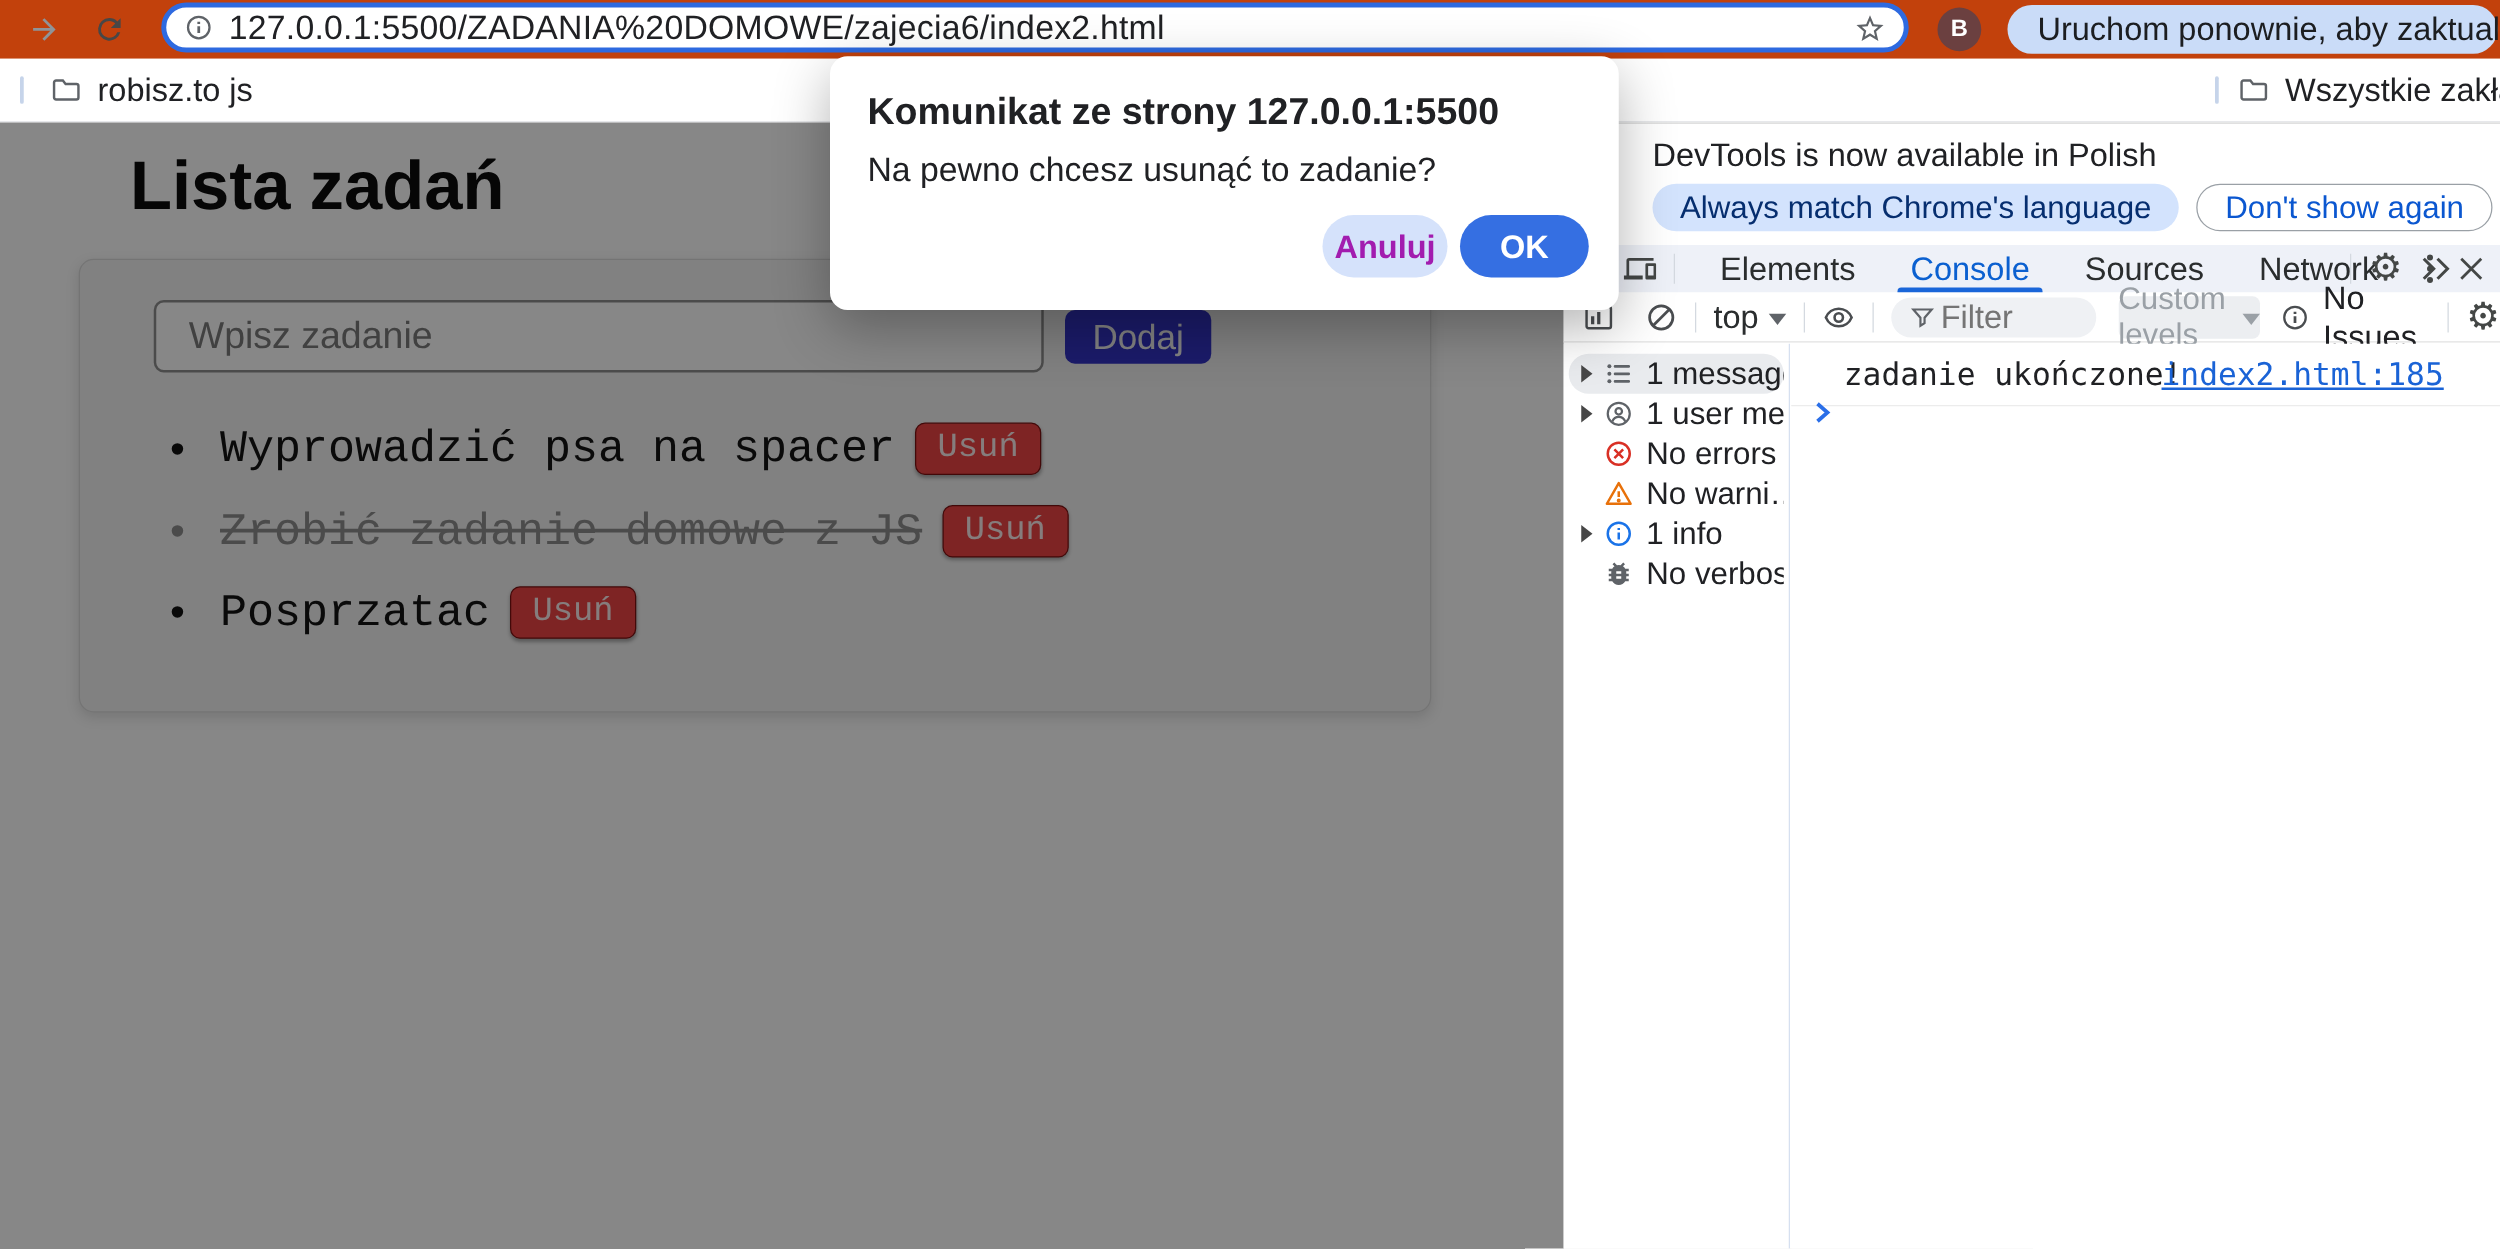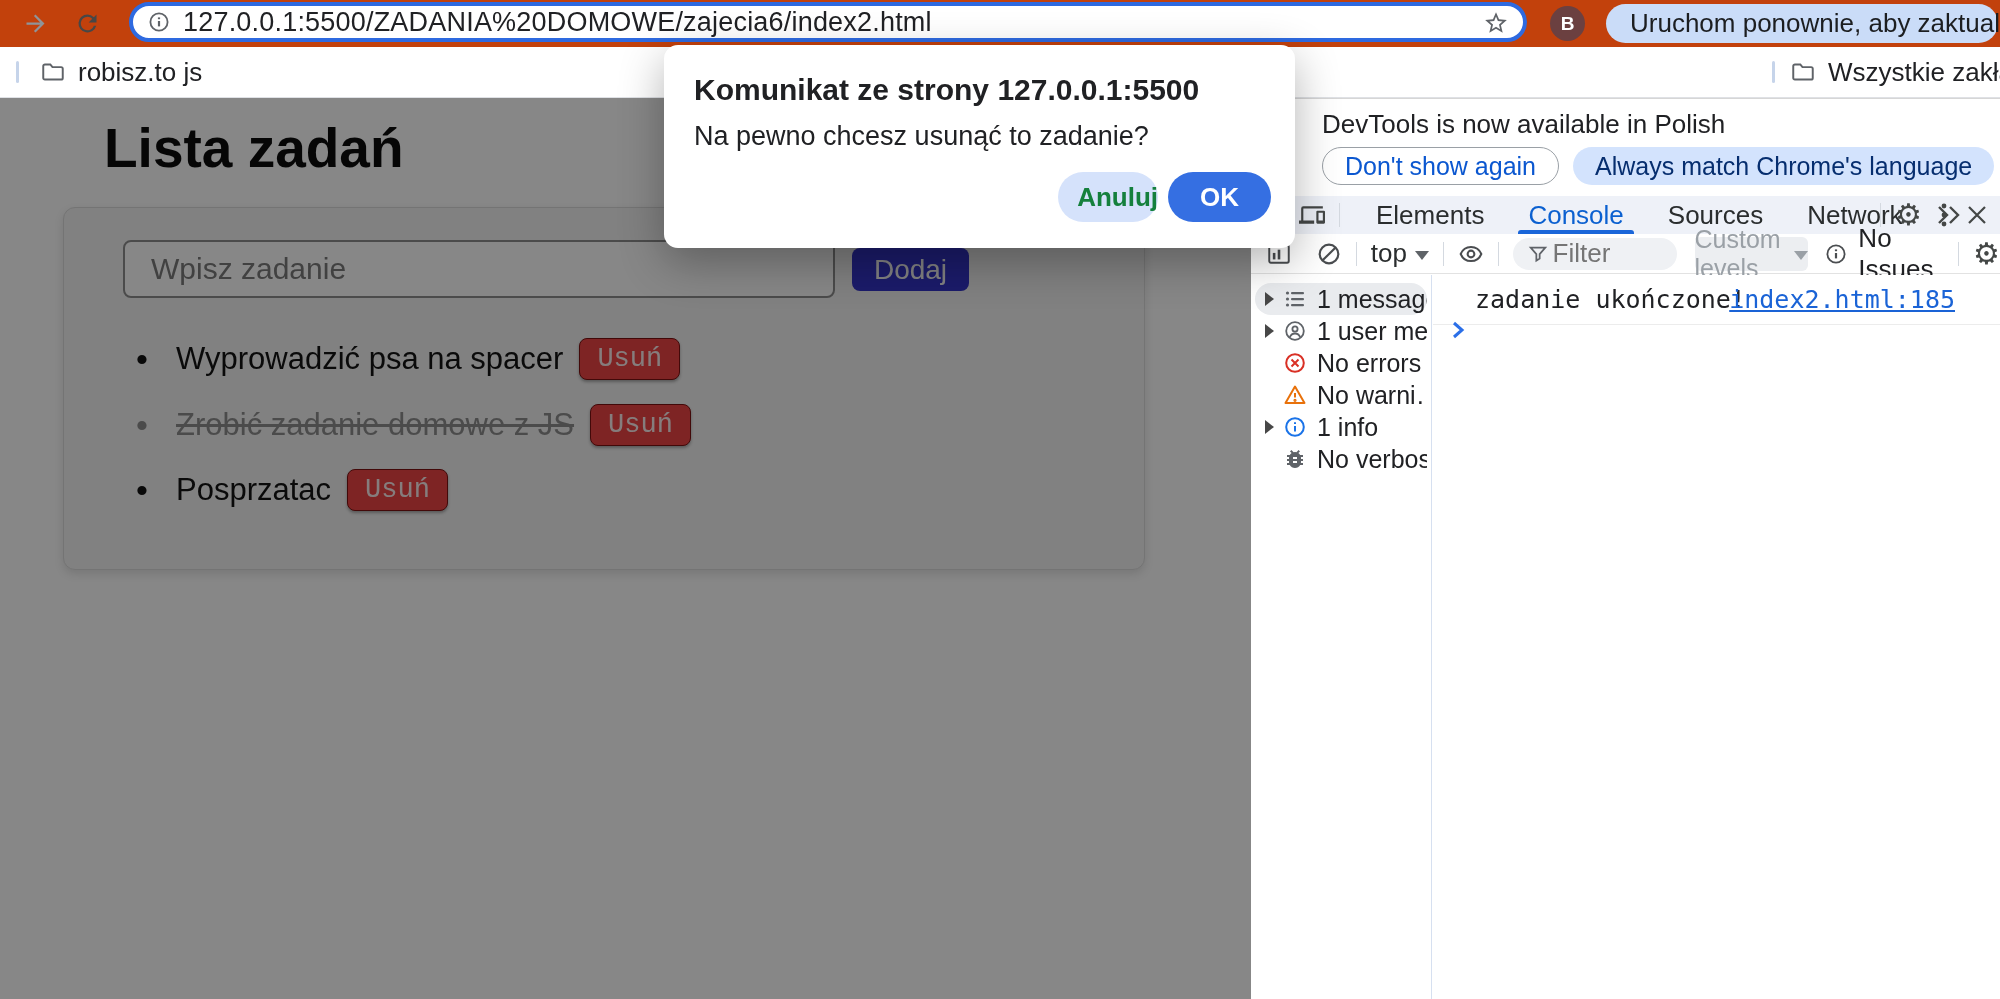--- a/index.html
+++ b/index.html
@@ -46,21 +46,21 @@
   .todo-input { position:absolute; left:59px; top:32px; width:712px; height:58px; background:#fff;
           border:2px solid #8f8f8f; border-radius:8px; font-size:30px; padding:0 26px;
           font-family:"Liberation Sans", sans-serif; color:#222; }
   .todo-input::placeholder { color:#7c7c7c; }
   .add-btn { position:absolute; left:788px; top:40px; width:117px; height:43px; background:#3434c8;
           border:none; border-radius:8px; color:#f6f6f6; font-size:28px;
           font-family:"Liberation Sans", sans-serif; }
   .todo-list { position:absolute; left:60px; top:129px; width:990px; }
   .todo-row { position:absolute; left:0; height:44px; display:flex; align-items:center; gap:16px; }
   .todo-row .bullet { font-size:34px; color:#111; width:36px; text-align:center; }
-  .todo-row .t-text { font-size:31px; color:#141414; white-space:nowrap; }
+  .todo-row .t-text { font-size:36px; color:#141414; white-space:nowrap;font-family:Liberation Mono, monospace; }
   .todo-row.done .t-text { color:#8f8f8f; text-decoration:line-through; }
   .todo-row.done .bullet { color:#8f8f8f; }
   .del-btn { height:42px; padding:0 17px; background:#ef4444; border:1px solid #7e1212; border-radius:8px;
           color:#fcecec; font-size:27px; font-family:Liberation Mono, monospace;
           box-shadow:0 2px 3px rgba(0,0,0,0.3); }
   .page-dim { position:absolute; left:0; top:98px; width:1251px; height:901px;
           background:rgba(0,0,0,0.47); z-index:5; }
 
   
   .devtools { position:absolute; left:1251px; top:98px; width:749px; height:901px; background:#fff;
@@ -127,21 +127,21 @@
   .prompt-row { position:absolute; left:0; top:40px; height:30px; display:flex; align-items:center; }
   .prompt-chev { width:22px; height:22px; color:#2b6fe8; margin-left:14px; }
 
   
   .dialog { position:absolute; left:664px; top:45px; width:631px; height:203px; background:#fff;
           border-radius:14px; box-shadow:0 14px 45px rgba(0,0,0,0.3); z-index:50; }
   .dlg-title { position:absolute; left:30px; top:28px; font-size:30px; font-weight:600; color:#202124; }
   .dlg-msg { position:absolute; left:30px; top:76px; font-size:27px; color:#202124; }
   .dlg-btn { position:absolute; top:127px; height:50px; border:none; border-radius:25px; font-size:26px;
           font-weight:600; font-family:"Liberation Sans", sans-serif; }
-  .dlg-cancel { left:394px; width:100px; background:#d5e2fb; color:#15803d;text-align:right; }
+  .dlg-cancel { left:394px; width:100px; background:#d5e2fb; color:#a21caf; }
   .dlg-ok { left:504px; width:103px; background:#356fe2; color:#fff; }
 </style>
 </head>
 <body>
 
 <div class="stage">
 
   <div class="toolbar">
     <div class="nav-ic fwd">
       <svg viewBox="0 0 24 24" fill="currentColor">
@@ -224,22 +224,22 @@
           <button class="del-btn">Usuń</button>
         </div>
       </div>
     </div>
   </div>
   <div class="page-dim"></div>
 
   <div class="devtools">
     <div class="dt-notif-text">DevTools is now available in Polish</div>
     <div class="dt-notif-btns">
+      <button class="chip tonal">Always match Chrome's language</button>
       <button class="chip outline">Don't show again</button>
-      <button class="chip tonal">Always match Chrome's language</button>
 
     </div>
 
     <div class="dt-tabbar">
       <span class="device-ic">
         <svg viewBox="0 0 24 24" fill="currentColor">
             <path d="M4 6h18V4H4a2 2 0 0 0-2 2v11H0v3h14v-3H4V6zm19 2h-6a1 1 0 0 0-1 1v10a1 1 0 0 0 1 1h6a1 1 0 0 0 1-1V9a1 1 0 0 0-1-1zm-1 9h-4v-7h4v7z"></path>
           </svg>
       </span>
       <span class="vsep"></span>

